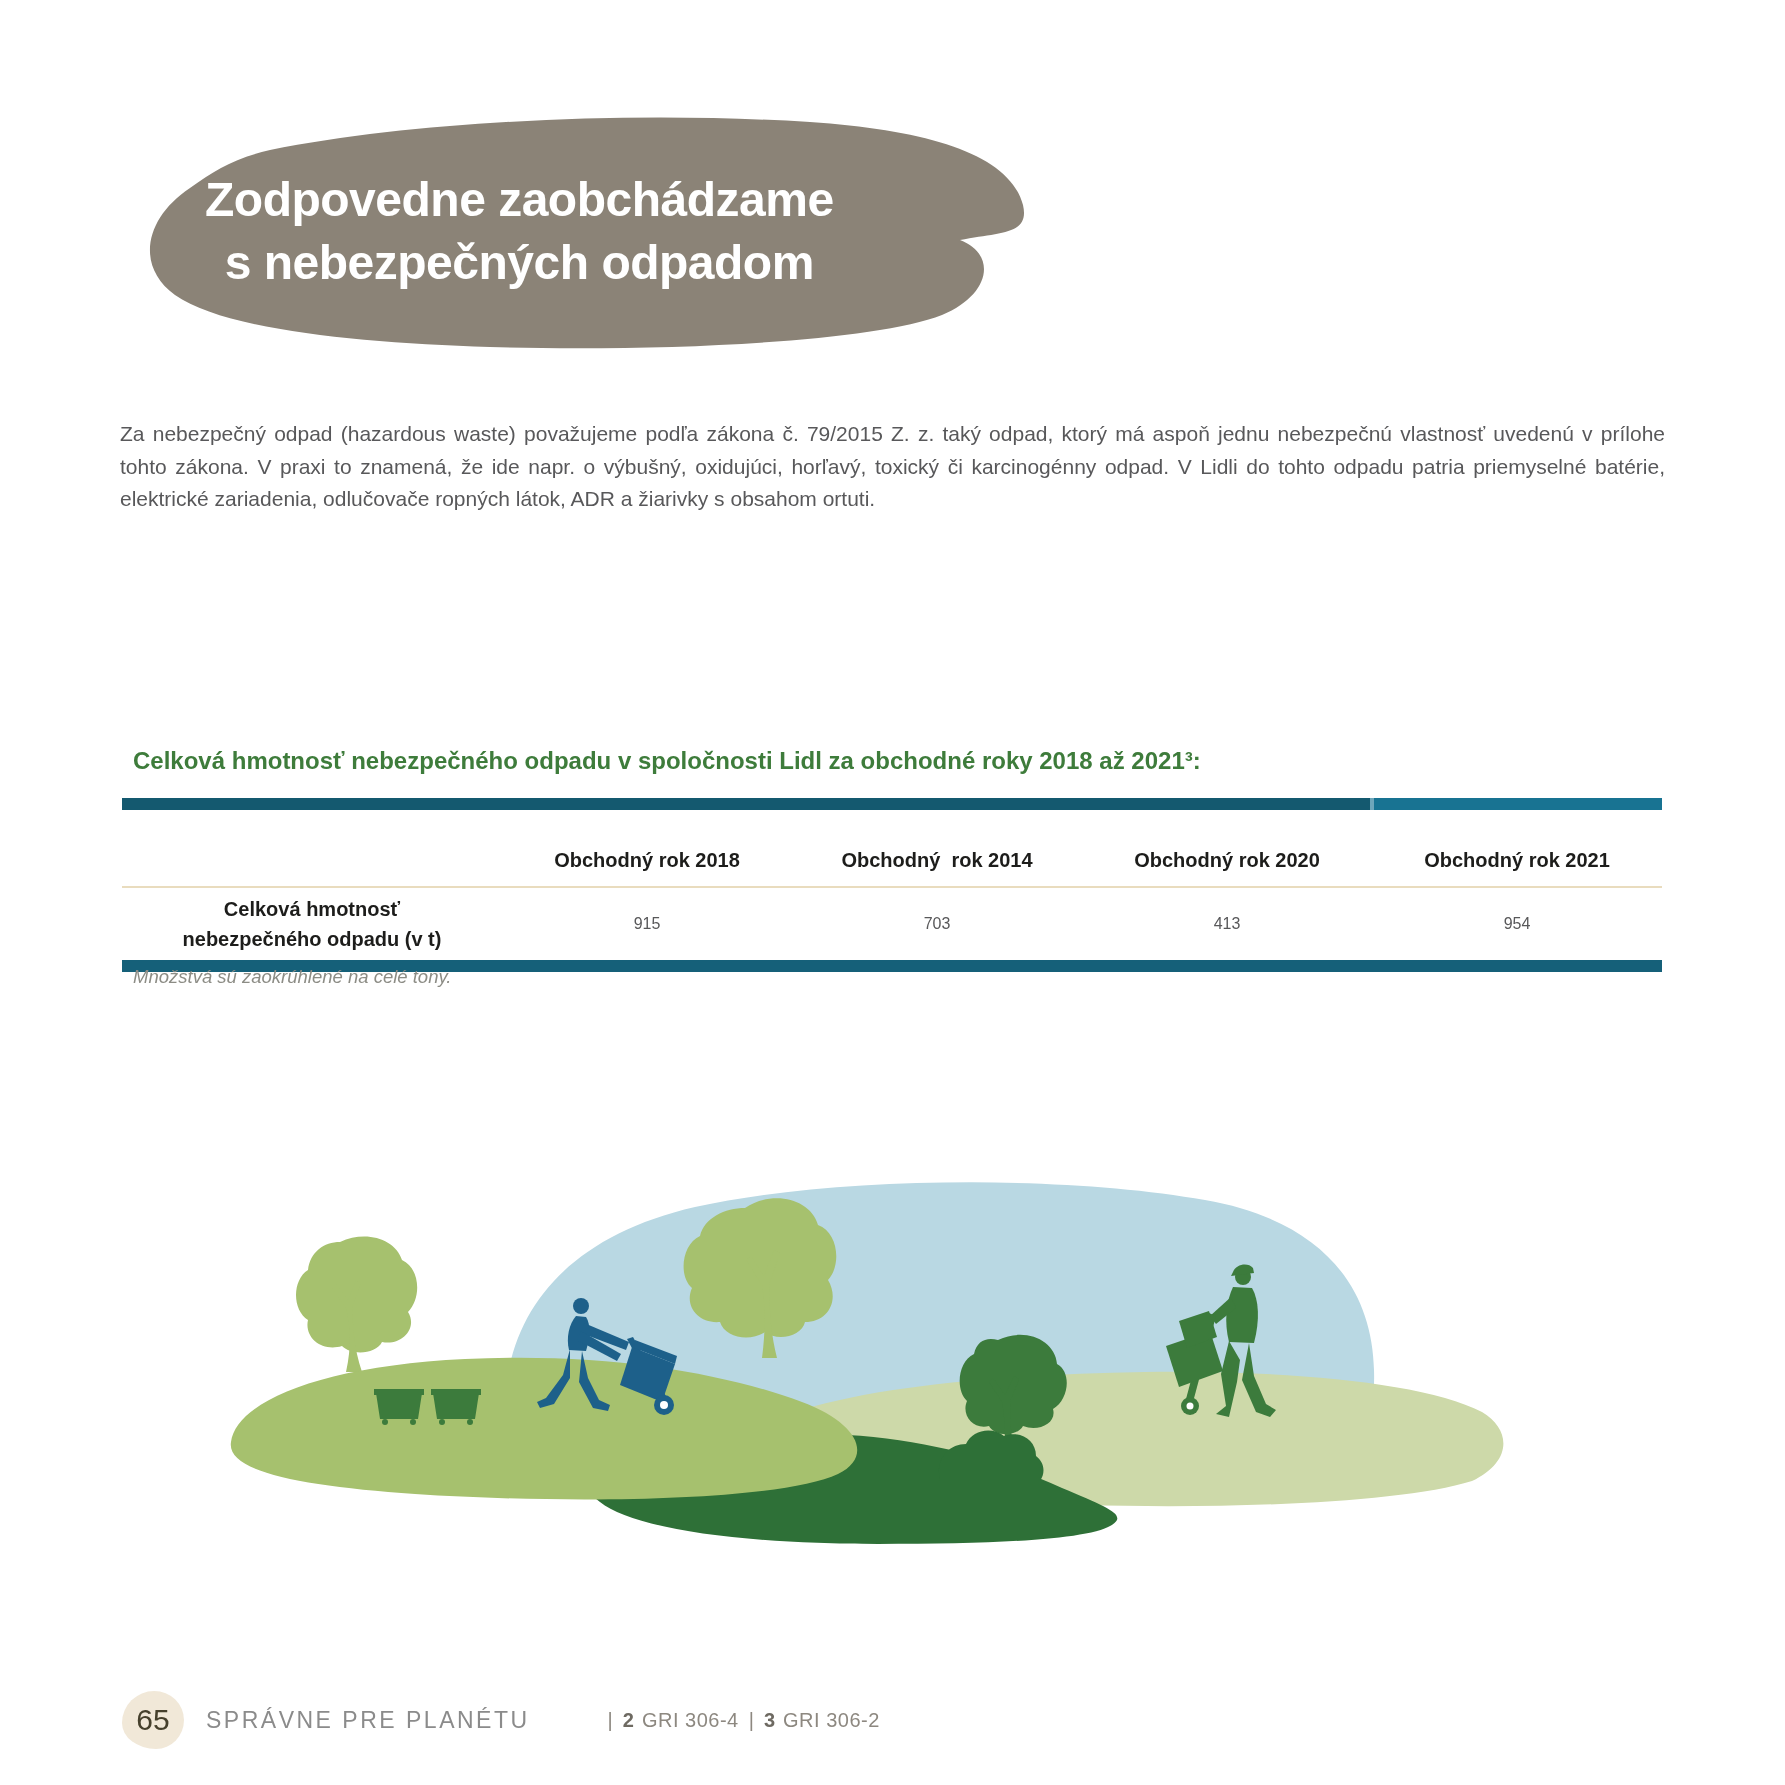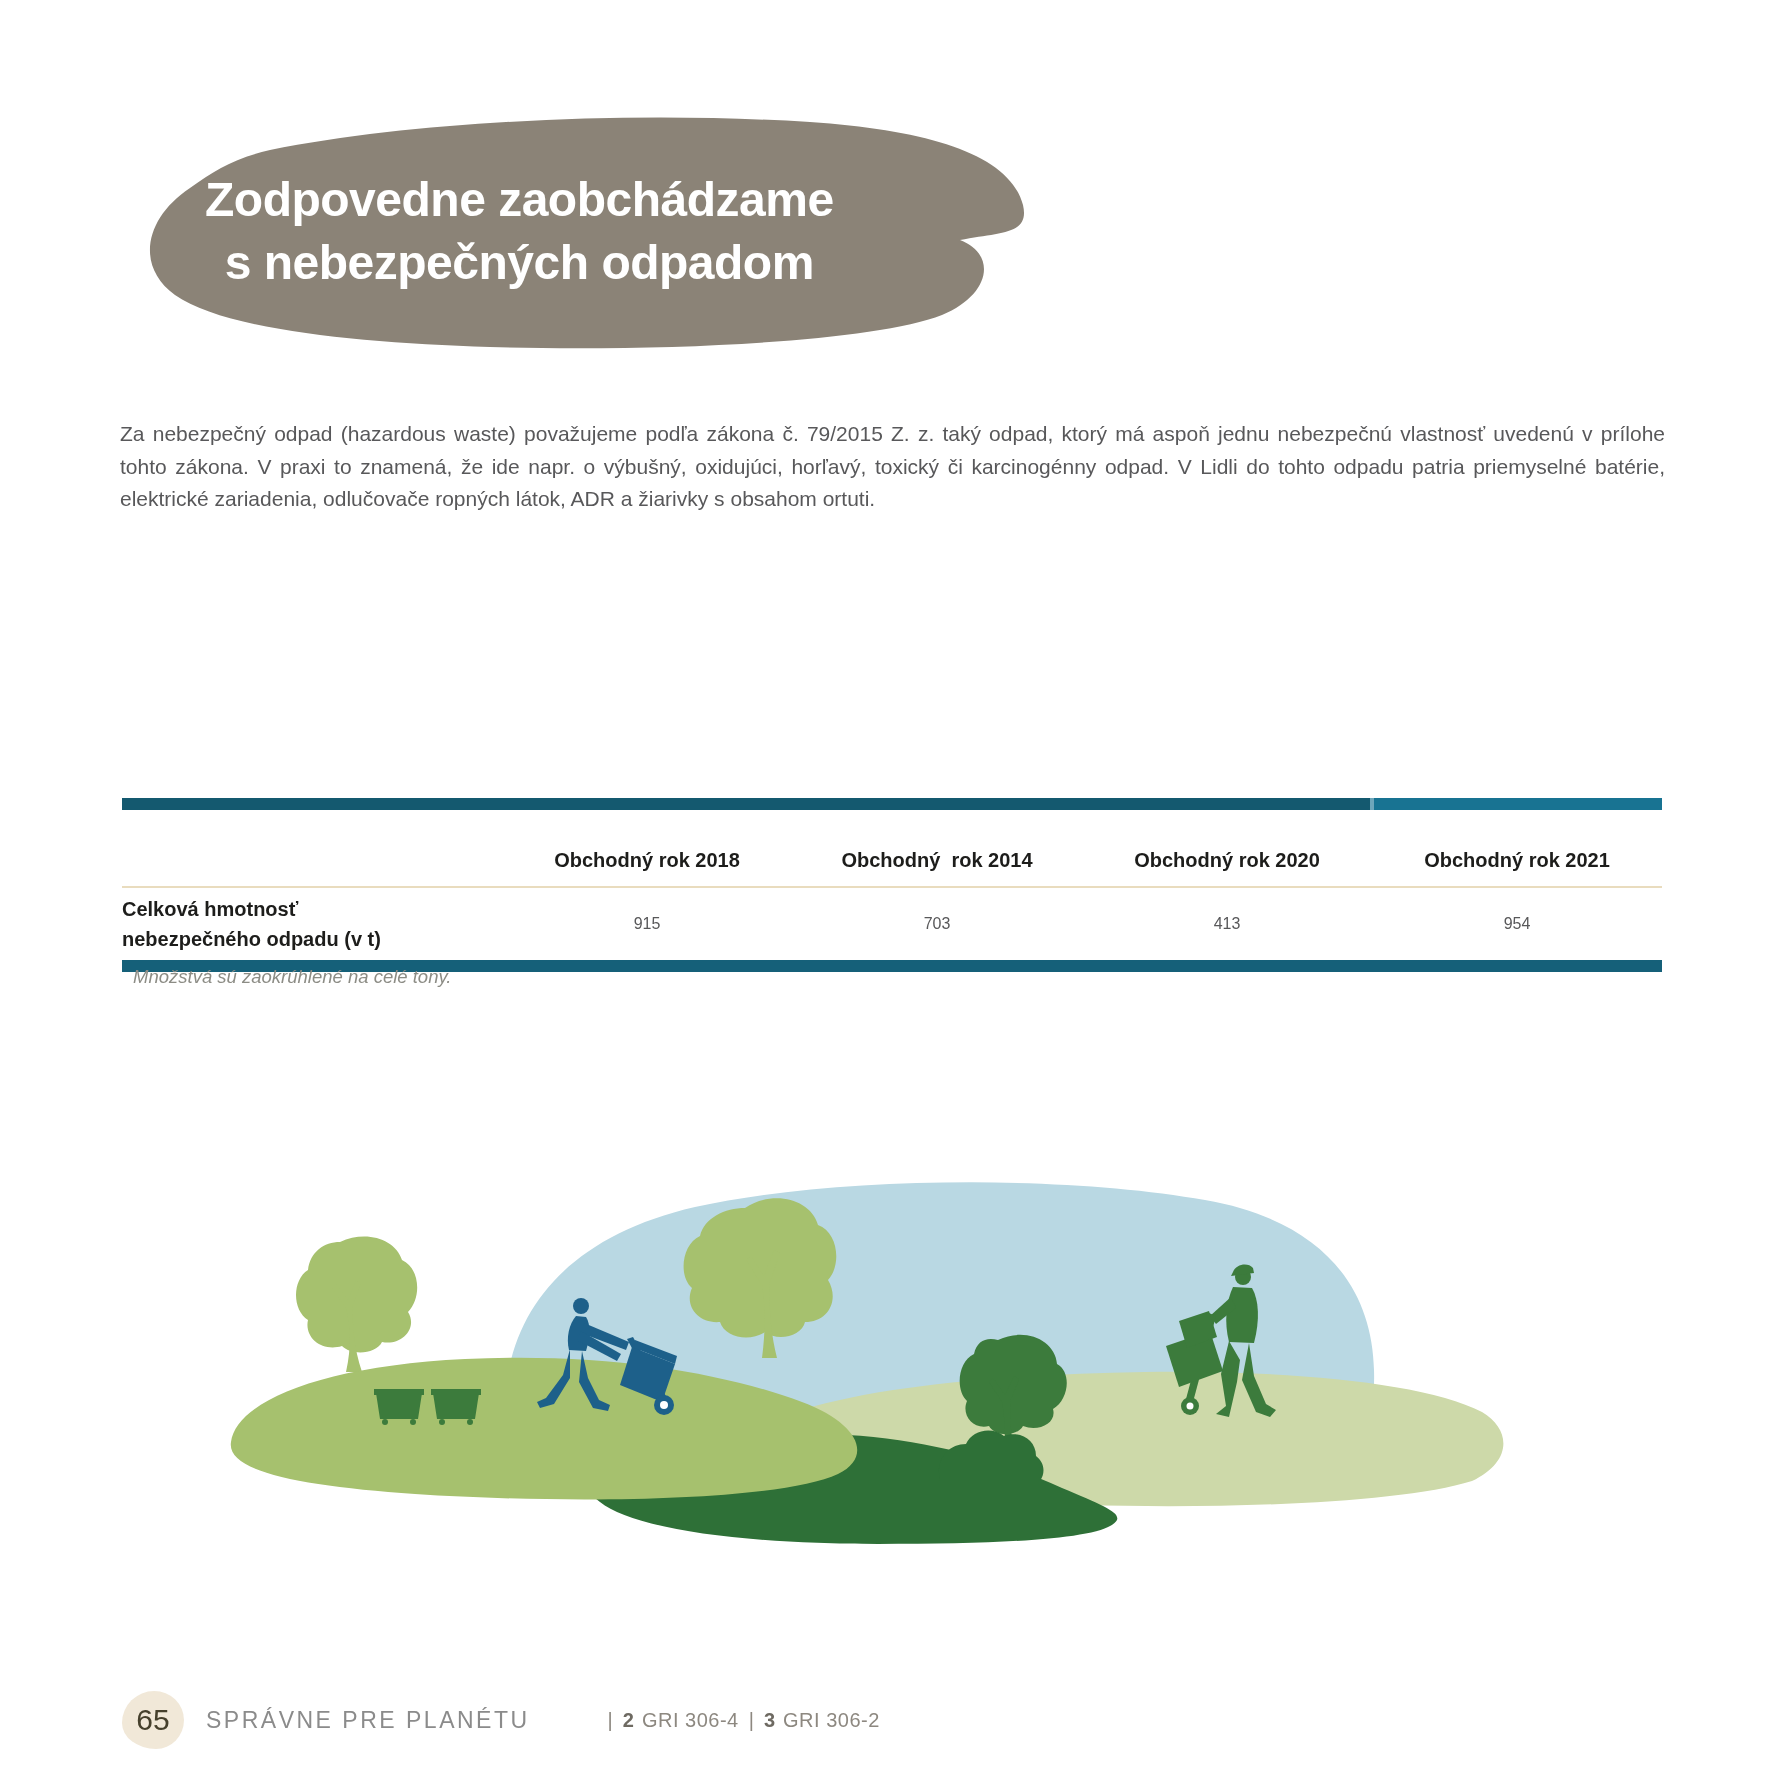--- a/index.html
+++ b/index.html
@@ -28,21 +28,21 @@
 
   
   .section-title{position:absolute;left:133px;top:747px;
     color:var(--section_title_green);font-size:24px;font-weight:700;}
   .hz-table{position:absolute;left:122px;top:798px;width:1540px;}
   .bar-top{height:12px;width:100%;
     background:linear-gradient(90deg,var(--table_bar_teal_dark) 0 1248px,#6ea6ba 1248px 1252px,var(--table_bar_teal) 1252px 100%);}
   .bar-bottom{height:12px;width:100%;background:var(--table_bar_bottom);}
   .t-row{display:flex;width:100%;}
   .t-head{align-items:flex-end;padding-bottom:14px;height:78px;border-bottom:2px solid var(--separator_tan);}
-  .t-label-col{width:380px;}
+  .t-label-col{width:380px;text-align:center;}
   .t-col{width:290px;text-align:center;}
   .t-head .t-col{font-weight:700;font-size:20px;color:var(--table_header_text);white-space:pre-wrap;}
   .t-body{min-height:72px;align-items:center;}
   .row-label{font-weight:700;font-size:20px;line-height:30px;color:var(--table_header_text);}
   .t-body .t-col{font-size:16px;color:var(--body_text_gray);}
   .table-footnote{position:absolute;left:133px;top:966px;font-size:18.5px;
     font-style:italic;color:#8c8c85;}
 
   
   .illustration{position:absolute;left:180px;top:1150px;width:1340px;height:400px;}
@@ -69,20 +69,21 @@
   </svg>
   <div class="title-text">
     <div>Zodpovedne zaobchádzame</div>
     <div>s nebezpečných odpadom</div>
   </div>
 
   <div class="body-copy">
     <p>Za nebezpečný odpad (hazardous waste) považujeme podľa zákona č. 79/2015 Z. z. taký odpad, ktorý má aspoň jednu nebezpečnú vlastnosť uvedenú v prílohe tohto zákona.  V praxi to znamená, že ide napr. o výbušný, oxidujúci, horľavý, toxický či karcinogénny odpad. V Lidli do tohto odpadu patria priemyselné batérie, elektrické zariadenia, odlučovače ropných látok, ADR a žiarivky s obsahom ortuti.</p>
   </div>
 
+  <div class="section-title">Celková hmotnosť nebezpečného odpadu v spoločnosti Lidl za obchodné roky 2018 až 2021³:</div>
 
   <div class="hz-table">
     <div class="bar-top"></div>
     <div class="t-row t-head">
       <div class="t-label-col"></div>
       <div class="t-col">Obchodný rok 2018</div>
       <div class="t-col">Obchodný  rok 2014</div>
       <div class="t-col">Obchodný rok 2020</div>
       <div class="t-col">Obchodný rok 2021</div>
     </div>

